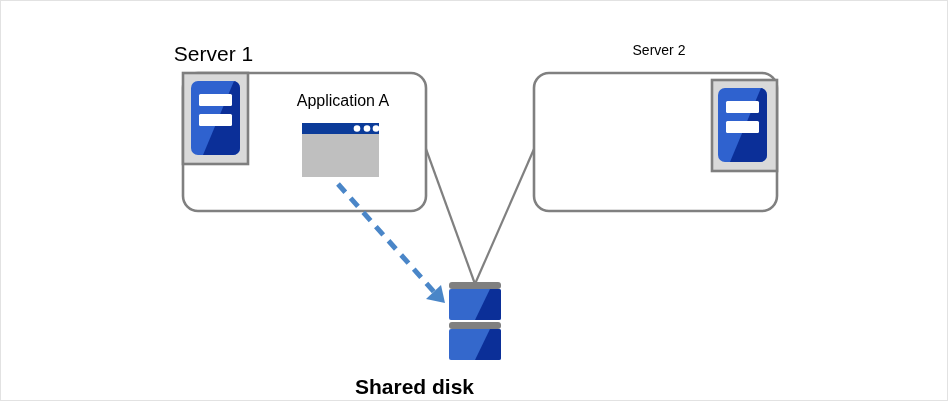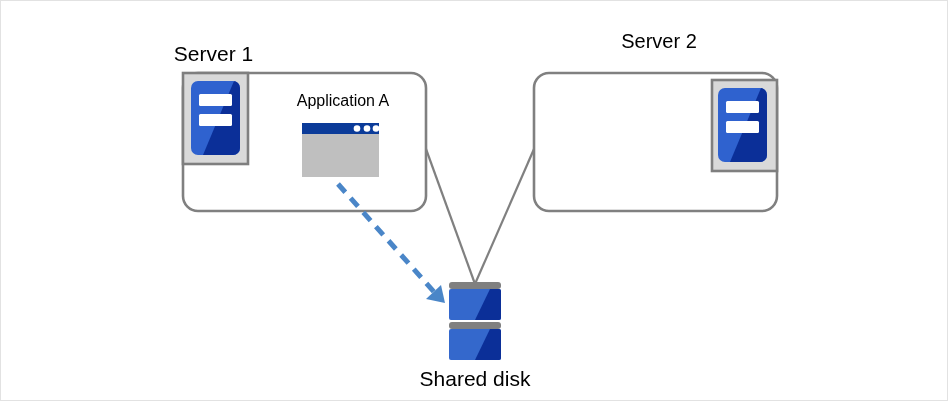--- a/index.html
+++ b/index.html
@@ -31,33 +31,34 @@
     color: #000000;
     white-space: pre;
     font-family: "Liberation Sans", sans-serif;
   }
   #server1-title {
     left: 0; top: 41px; width: 425px;
     text-align: center;
     font-size: 21px;
   }
   #server2-title {
-    left: 533px; top: 29px; width: 250px;
+    left: 533px; top: 41px; width: 250px;
     text-align: center;
-    font-size: 20px;
+    font-size: 14px;
   }
   #app-a-label {
     left: 232px; top: 91px; width: 220px;
     text-align: center;
     font-size: 16px;
   }
   #shared-disk-label {
-    left: 354px; top: 366px; width: 240px;
-    text-align: center;
+    left: 354px; top: 374px; width: 240px;
+    text-align: left;
     font-size: 21px;
+    font-weight: bold;
   }
 </style>
 </head>
 <body>
 
 <div id="canvas">
 
   <svg id="diagram-svg" viewBox="0 0 948 401" xmlns="http://www.w3.org/2000/svg">
 
     <defs>

